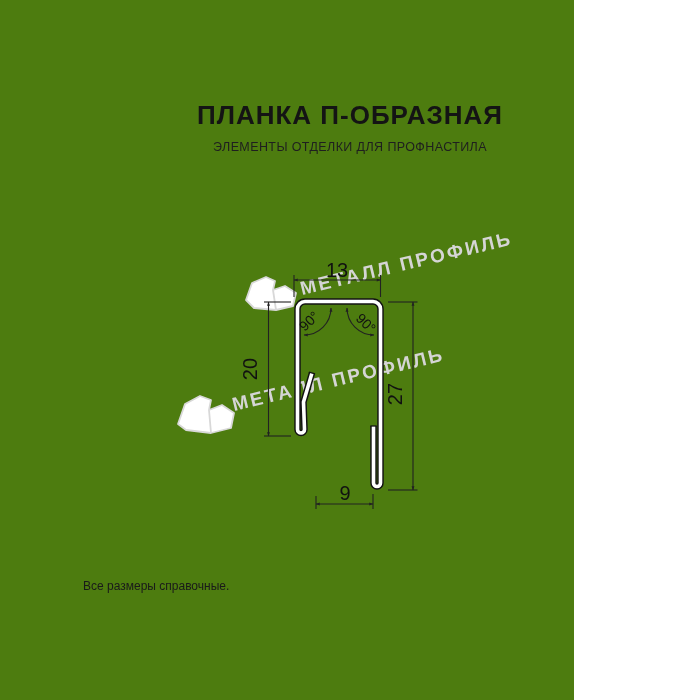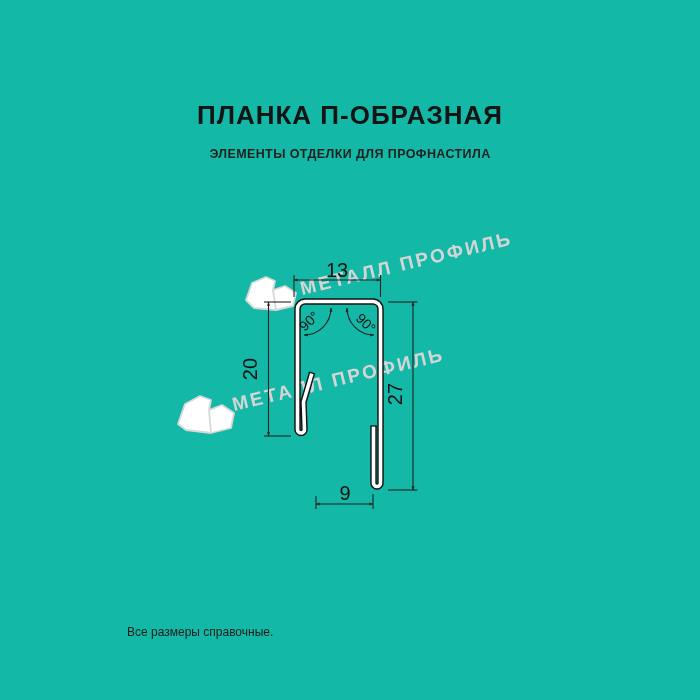--- a/index.html
+++ b/index.html
@@ -1,23 +1,23 @@
 <!DOCTYPE html>
 <html><head>
 <meta charset="utf-8">
 <style>
   html,body{margin:0;padding:0;background:#fff;}
-  .page{position:relative;width:700px;height:700px;background:#14b8a6;overflow:hidden;
+  .page{position:relative;width:574px;height:700px;background:#4d7c0f;overflow:hidden;
         font-family:"Liberation Sans",sans-serif;}
   .header{position:absolute;top:102px;left:0;width:700px;text-align:center;}
   .title-line{font-weight:bold;color:#141414;font-size:26px;line-height:26px;letter-spacing:1px;margin:0;}
   .title-line2{margin-top:1px;letter-spacing:2px;}
-  .subtitle{margin-top:19px;font-size:12.5px;font-weight:bold;letter-spacing:0.4px;color:#1f1f1f;}
+  .subtitle{margin-top:12px;font-size:12.5px;font-weight:normal;letter-spacing:0.4px;color:#1f1f1f;}
   .drawing-svg{position:absolute;left:0;top:0;width:700px;height:700px;}
-  .footer{position:absolute;left:83px;top:624px;font-size:12px;line-height:17px;color:#1a1a1a;margin-left:44px;}
+  .footer{position:absolute;left:83px;top:578px;font-size:12px;line-height:17px;color:#1a1a1a;}
   .wm-text{font-weight:bold;font-size:19px;letter-spacing:2.5px;fill:#d5d5d5;}
   .dim-num{font-size:20px;fill:#111;}
   .ang-num{font-size:14px;fill:#111;}
   text{font-family:"Liberation Sans",sans-serif;}
 </style>
 </head>
 <body>
 
 <div class="page">
 

